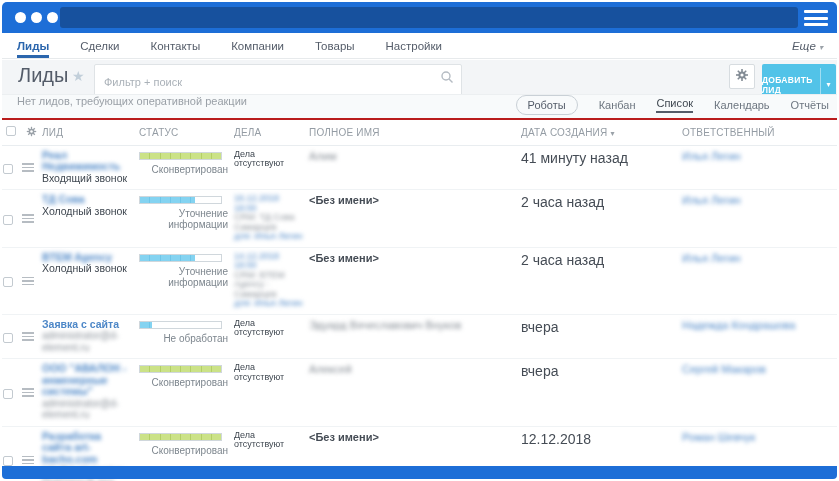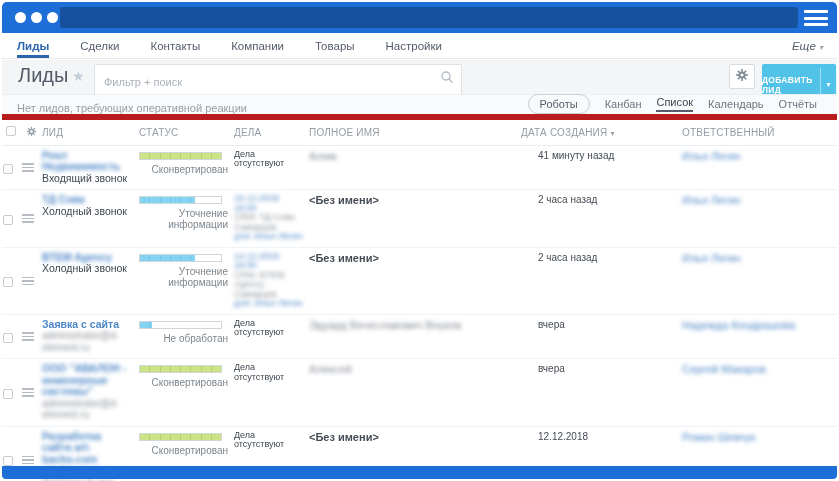--- a/index.html
+++ b/index.html
@@ -44,24 +44,24 @@
   .add-btn { position:absolute; left:760px; top:4px; width:74px; height:41px; background:#52c3e8;
              border-radius:2px; display:flex; align-items:stretch; cursor:pointer; }
   .add-btn .lbl { flex:1; display:flex; align-items:center; justify-content:center;
              font-size:8.5px; font-weight:bold; color:#fff; letter-spacing:.3px; }
   .add-btn .split { width:1px; background:rgba(255,255,255,.45); margin:4px 0; }
   .add-btn .car { width:15px; display:flex; align-items:center; justify-content:center;
              color:#fff; font-size:8px; }
 
   
   .strip { position:absolute; left:2px; right:2px; top:94px; height:26px; background:#f8fafb;
-           border-top:1px solid #eceff1; border-bottom:6px solid #b91c1c;
-           display:flex; align-items:flex-end; }
+           border-top:1px solid #eceff1; border-bottom:2px solid #b91c1c;
+           display:flex; align-items:flex-start; }
   .strip-msg { font-size:11px; color:#9aa0a7; margin-left:15px; }
-  .views { position:absolute; right:20px; display:flex; align-items:center; gap:15px; }
+  .views { position:absolute; right:8px; display:flex; align-items:center; gap:21px; }
   .view { font-size:11px; color:#6d7680; cursor:pointer; }
   .view.pill { border:1px solid #c9d0d6; border-radius:12px; padding:3px 11px; color:#545c69; }
   .view.active { color:#3f4750; border-bottom:2px solid #545c69; padding-bottom:2px; }
 
   
   table { position:absolute; left:2px; top:120px; width:835px; border-collapse:collapse;
           table-layout:fixed; }
   th { height:25px; font-size:10px; font-weight:normal; color:#949ca4; text-align:left;
        letter-spacing:.2px; border-bottom:1px solid #e9edf0; vertical-align:middle; }
   td { vertical-align:top; padding:4px 6px 5px 0; border-bottom:1px solid #f0f3f5; }
@@ -82,21 +82,21 @@
   .blur { filter:blur(2px); }
 
   .bar-track { width:83px; height:8px; border:1px solid #d0d7dc; background:#fff; margin-top:2px; }
   .bar-fill { height:100%; }
   .bar-green { background:repeating-linear-gradient(90deg,#cbe287 0 9.3px,#b3cf65 9.3px 10.3px); }
   .bar-blue  { background:repeating-linear-gradient(90deg,#84d3f1 0 9.3px,#6ec6e9 9.3px 10.3px); }
   .bar-label { margin-top:4px; font-size:10px; color:#7d868e;text-align:right; }
 
   .name-plain { font-size:11px; color:#454c55;font-weight:bold; }
   .name-blur  { font-size:11px; color:#848b93; }
-  .created-txt { font-size:10px; color:#454c55;margin-left:17px; }
+  .created-txt { font-size:14px; color:#454c55; }
   .resp-link { font-size:11px; color:#4d87c7; cursor:pointer; }
   .sort-caret { font-size:8px; color:#9aa1a8; margin-left:3px; }
 
   
   .bottombar { position:absolute; left:2px; right:2px; bottom:2px; height:13px;
                background:#1d6ed7; border-radius:0 0 4px 4px; z-index:5; }
 </style>
 </head>
 <body>
 

